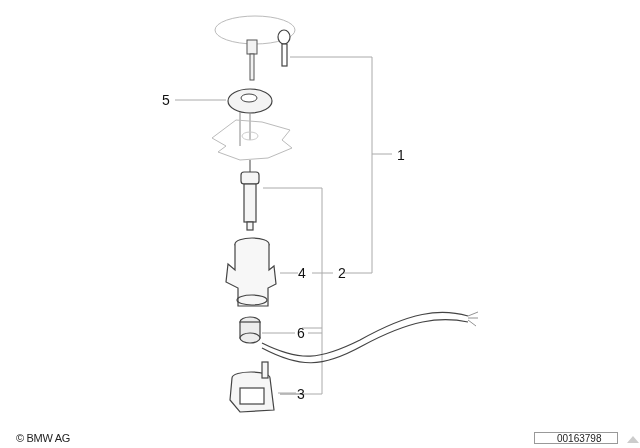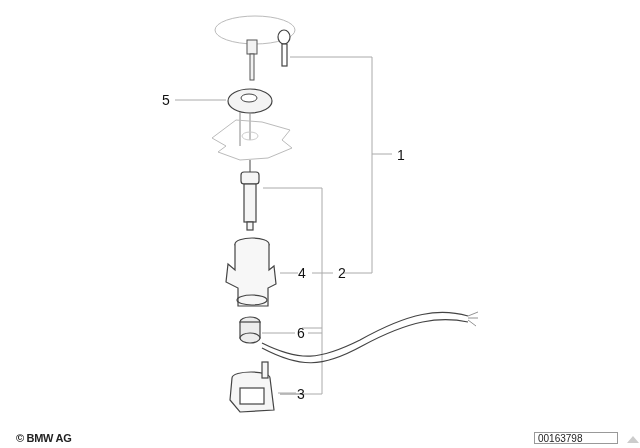--- a/index.html
+++ b/index.html
@@ -1,20 +1,20 @@
 <!DOCTYPE html>
 <html><head>
 <meta charset="utf-8">
 <style>
   html,body{margin:0;padding:0;background:#fff;}
   body{width:640px;height:448px;position:relative;overflow:hidden;font-family:"Liberation Sans",sans-serif;}
   svg{position:absolute;left:0;top:0;}
   .callout{position:absolute;font-size:14px;color:#111;line-height:14px;}
-  .copyright{position:absolute;left:16px;top:432px;font-size:11px;font-weight:bold;color:#222;letter-spacing:-0.3px;}
-  .docnum{position:absolute;left:534px;top:432px;width:84px;height:12px;border:1px solid #999;font-size:10px;line-height:12px;color:#222;padding-left:3px;box-sizing:border-box;}
+  .copyright{position:absolute;left:16px;top:432px;font-size:11px;font-weight:normal;color:#222;letter-spacing:-0.3px;}
+  .docnum{position:absolute;left:534px;top:432px;width:84px;height:12px;border:1px solid #999;font-size:10px;line-height:12px;color:#222;padding-left:22px;box-sizing:border-box;}
   .tri{position:absolute;left:627px;top:436px;width:0;height:0;border-left:6px solid transparent;border-right:6px solid transparent;border-bottom:7px solid #ccc;}
 </style>
 </head>
 <body>
 
 <svg width="640" height="448" viewBox="0 0 640 448">
   <g fill="none" stroke="#aaa" stroke-width="1">
 
     <polyline points="290,57 372,57 372,273 343,273"></polyline>
     <line x1="372" y1="154" x2="392" y2="154"></line>

